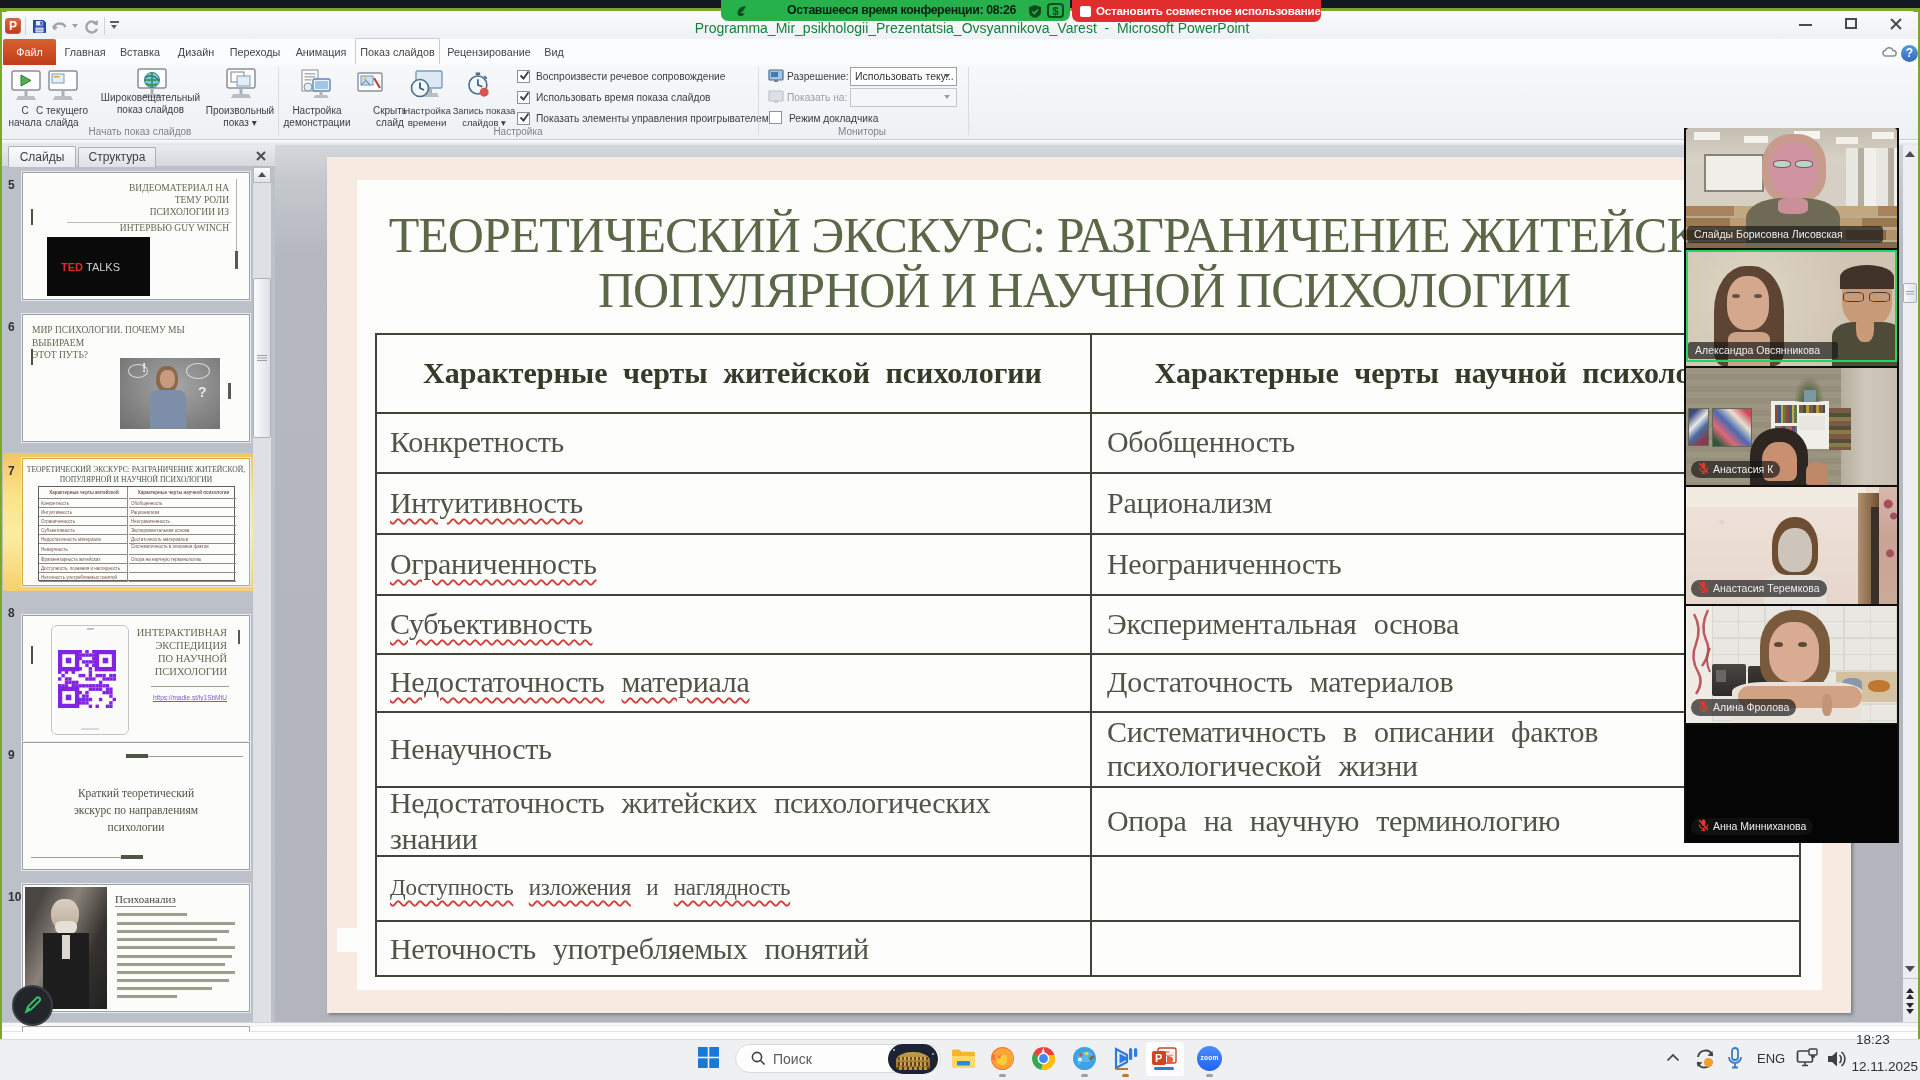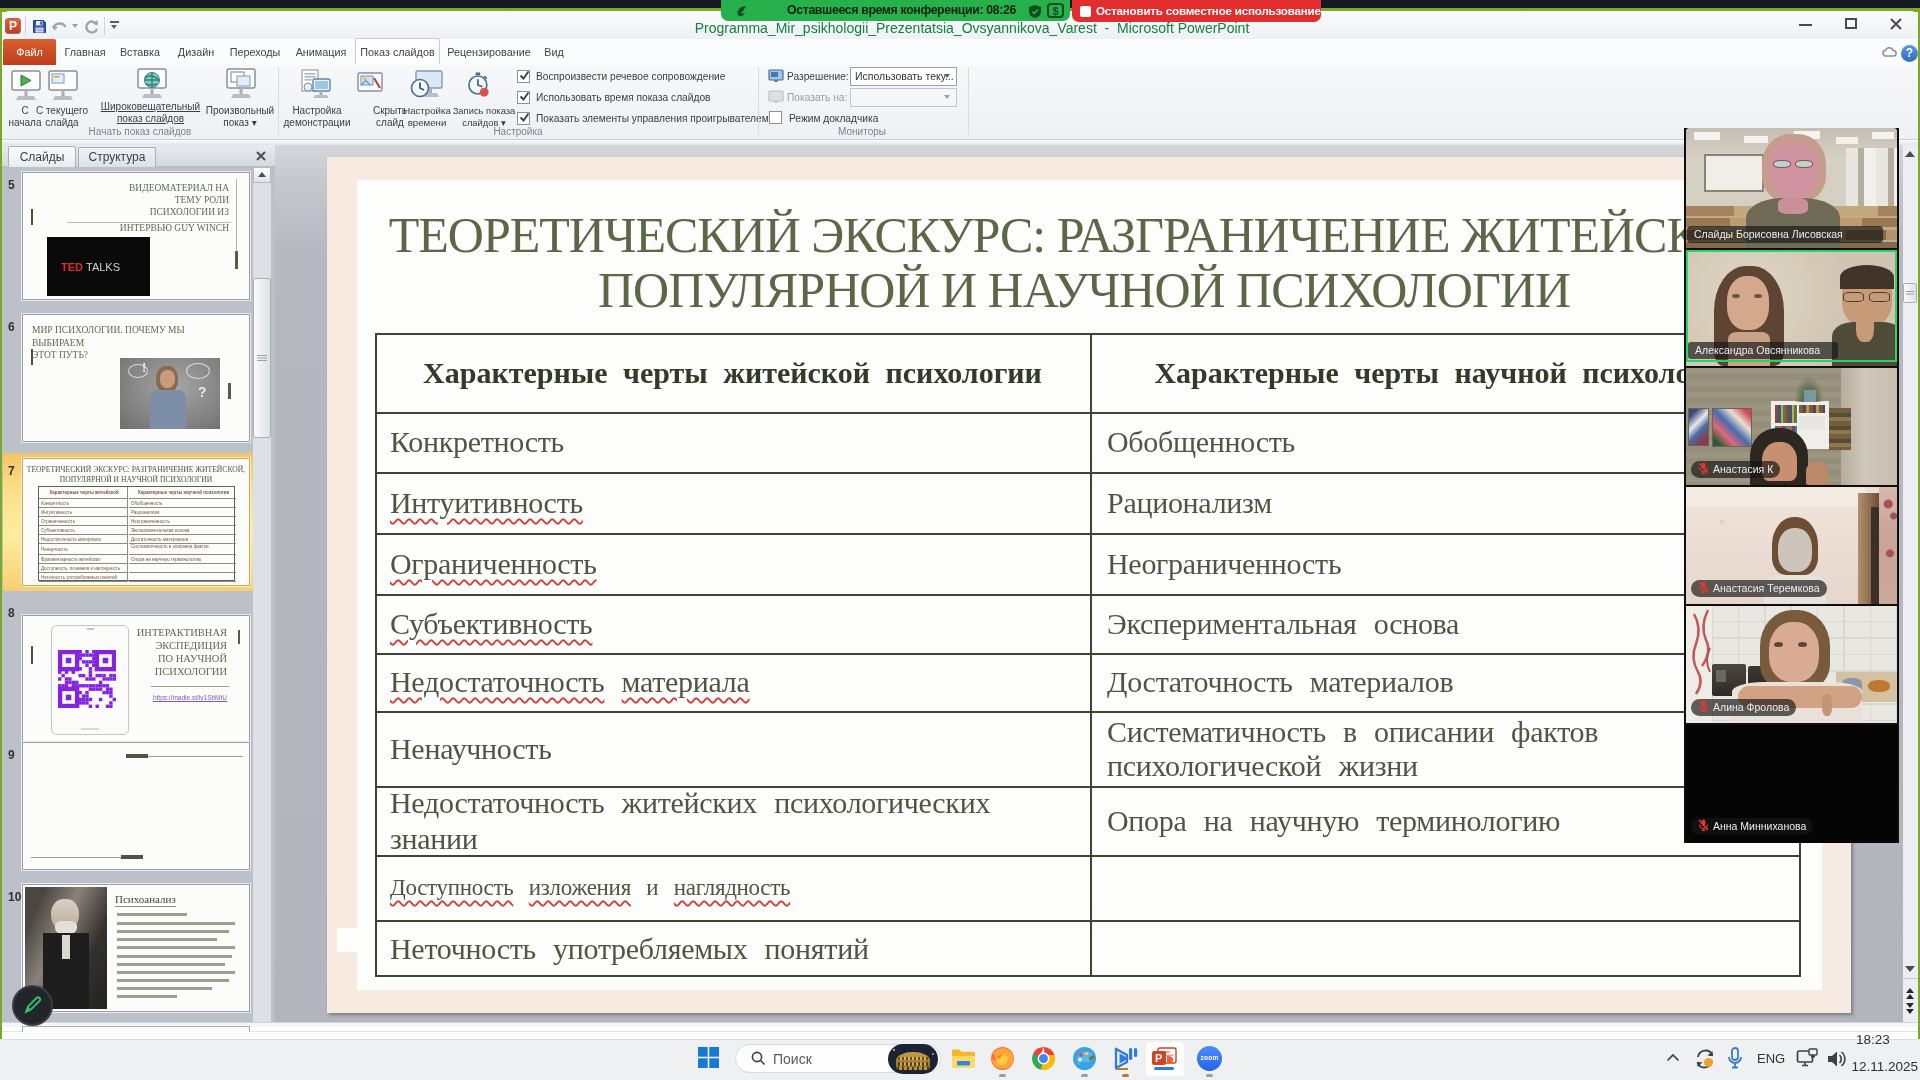--- a/index.html
+++ b/index.html
@@ -122,21 +122,21 @@
     <rect x="8.5" y="8" width="6" height="1.5" fill="#e8a33d"></rect>
   </svg>
 <div class="btnlabel" style="left:28px;top:105px;width:68px;">С текущего<br>слайда</div>
 <svg class="abs" style="left:133px;top:66px;" width="38" height="38" viewBox="0 0 38 38">
     <rect x="5" y="3" width="28" height="19" rx="2" fill="#fdfdfd" stroke="#8a9097" stroke-width="1.5"></rect>
     <rect x="17.5" y="22" width="3" height="6" fill="#aab0b6"></rect>
     <path d="M11 28 L27 28 L29 32 L9 32 Z" fill="#b8bec4"></path>
     <circle cx="19" cy="14" r="7.5" fill="#7ec6e8" stroke="#3d7a9e" stroke-width="1"></circle>
     <path d="M12 12 Q15 9 19 10 Q24 11 26 15 M13 18 Q18 20 24 18 M19 6.5 L19 21.5 M11.5 14 L26.5 14" stroke="#2e8b46" stroke-width="1.4" fill="none"></path>
   </svg>
-<div class="btnlabel" style="left:94px;top:101px;width:113px;text-decoration:underline;">Широковещательный<br>показ слайдов</div>
+<div class="btnlabel" style="left:94px;top:92px;width:113px;">Широковещательный<br>показ слайдов</div>
 <svg class="abs" style="left:222px;top:66px;" width="38" height="38" viewBox="0 0 38 38">
     <rect x="5" y="3" width="28" height="19" rx="2" fill="#fdfdfd" stroke="#8a9097" stroke-width="1.5"></rect>
     <rect x="17.5" y="22" width="3" height="6" fill="#aab0b6"></rect>
     <path d="M11 28 L27 28 L29 32 L9 32 Z" fill="#b8bec4"></path>
     <rect x="9" y="6" width="13" height="10" fill="#fff" stroke="#7a8188" stroke-width="1"></rect>
     <rect x="15" y="10" width="13" height="10" fill="#e4eef8" stroke="#7a9cbd" stroke-width="1"></rect>
   </svg>
 <div class="btnlabel" style="left:186px;top:105px;width:108px;">Произвольный<br>показ ▾</div>
 <div class="grpsep" style="left:278px;top:67px;"></div>
 <div class="grplabel" style="left:40px;top:126px;">Начать показ слайдов</div>
@@ -438,20 +438,21 @@
   <div class="abs" style="right:22px;top:10px;width:130px;text-align:right;font-family:'Liberation Serif',serif;font-size:10.5px;line-height:13px;color:#5f6a52;">ИНТЕРАКТИВНАЯ<br>ЭКСПЕДИЦИЯ<br>ПО НАУЧНОЙ<br>ПСИХОЛОГИИ</div>
   <div class="abs" style="left:128px;top:70px;width:78px;height:1px;background:#9ba093;"></div>
   <div class="abs" style="right:22px;top:78px;font-size:6.5px;color:#7a5bc6;text-decoration:underline;">https://madie.st/ly1SbMtU</div>
   <div class="abs" style="left:8px;top:30px;width:2px;height:18px;background:#4a5240;"></div>
   <div class="abs" style="left:215px;top:14px;width:2px;height:14px;background:#555b4e;"></div>
 </div>
 <div class="snum" style="top:748px;">9</div>
 <div class="thumb" style="top:742px;">
   <div class="abs" style="left:103px;top:11px;width:22px;height:4px;background:#4d5642;"></div>
   <div class="abs" style="left:125px;top:13px;width:95px;height:1px;background:#9ba093;"></div>
+  <div class="abs" style="left:0;top:42px;width:100%;text-align:center;font-family:'Liberation Serif',serif;font-size:11.5px;line-height:17px;color:#4d5642;">Краткий теоретический<br>экскурс по направлениям<br>психологии</div>
   <div class="abs" style="left:8px;top:114px;width:95px;height:1px;background:#9ba093;"></div>
   <div class="abs" style="left:98px;top:112px;width:22px;height:4px;background:#4d5642;"></div>
 </div>
 <div class="snum" style="top:890px;">10</div>
 <div class="thumb" style="top:884px;height:128px;padding-left:26px;">
   <div class="abs" id="freud" style="left:2px;top:2px;width:82px;height:122px;background:linear-gradient(115deg,#4a4642 15%,#8a827a 40%,#35322e 70%,#222 100%);">
     <div style="position:absolute;left:26px;top:12px;width:28px;height:32px;background:linear-gradient(#d8cfc4,#bcac96);border-radius:45% 45% 50% 50%;"></div>
     <div style="position:absolute;left:30px;top:34px;width:22px;height:14px;background:#e4e0d8;border-radius:40% 40% 60% 60%;"></div>
     <div style="position:absolute;left:18px;top:46px;width:46px;height:76px;background:#1d1d1d;"></div>
     <div style="position:absolute;left:37px;top:48px;width:8px;height:24px;background:#dcd8d0;"></div>

